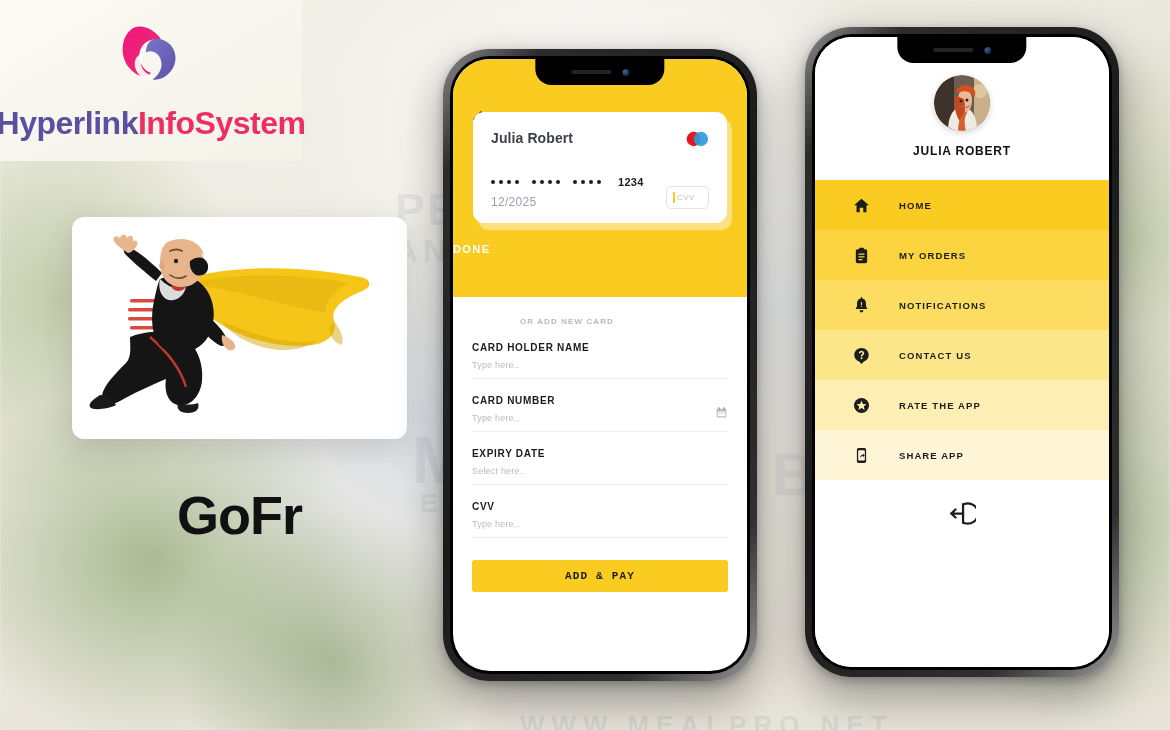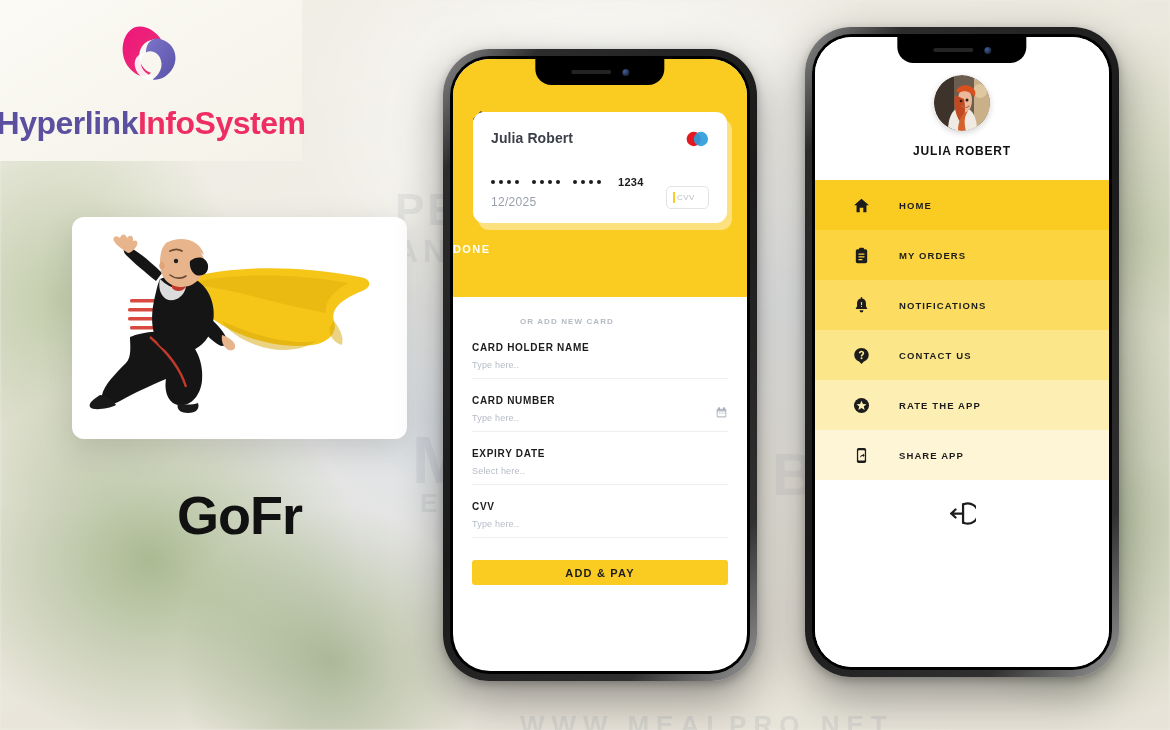--- a/index.html
+++ b/index.html
@@ -149,25 +149,26 @@
     font-size:11px; font-weight:700;
     color:#fff; letter-spacing:1.4px; cursor:pointer;
   }
   #pay-form { background:#fff; padding:20px 19px 0; }
   #or-add { font-size:8px; color:#b4bac4; letter-spacing:1.1px; font-weight:600;margin-left:48px; }
   .field { margin-top:16px; border-bottom:1px solid #eceef1; padding-bottom:8px; position:relative; }
   .field-label { font-size:10px; font-weight:700; color:#1c1c1c; letter-spacing:.7px; }
   .field-value { font-size:9px; color:#b6bcc6; margin-top:7px; letter-spacing:.2px; }
   #cal-icon { position:absolute; right:0; bottom:12px; width:13px; height:13px; }
   #addpay-btn {
-    margin:22px 0 0; height:25px;
+    margin:22px 0 0; height:32px;
     background:#FACC22; border-radius:3px;
     display:flex; align-items:center; justify-content:center;
     font-size:11px; font-weight:700; color:#1c1c1c; letter-spacing:1.2px;
     cursor:pointer;
+    font-family:Liberation Mono, monospace;
   }
 
   
   #menu-profile {
     background:#fff; padding:38px 0 22px;
     display:flex; flex-direction:column; align-items:center;
   }
   #avatar {
     width:56px; height:56px; border-radius:50%;
     overflow:hidden;

